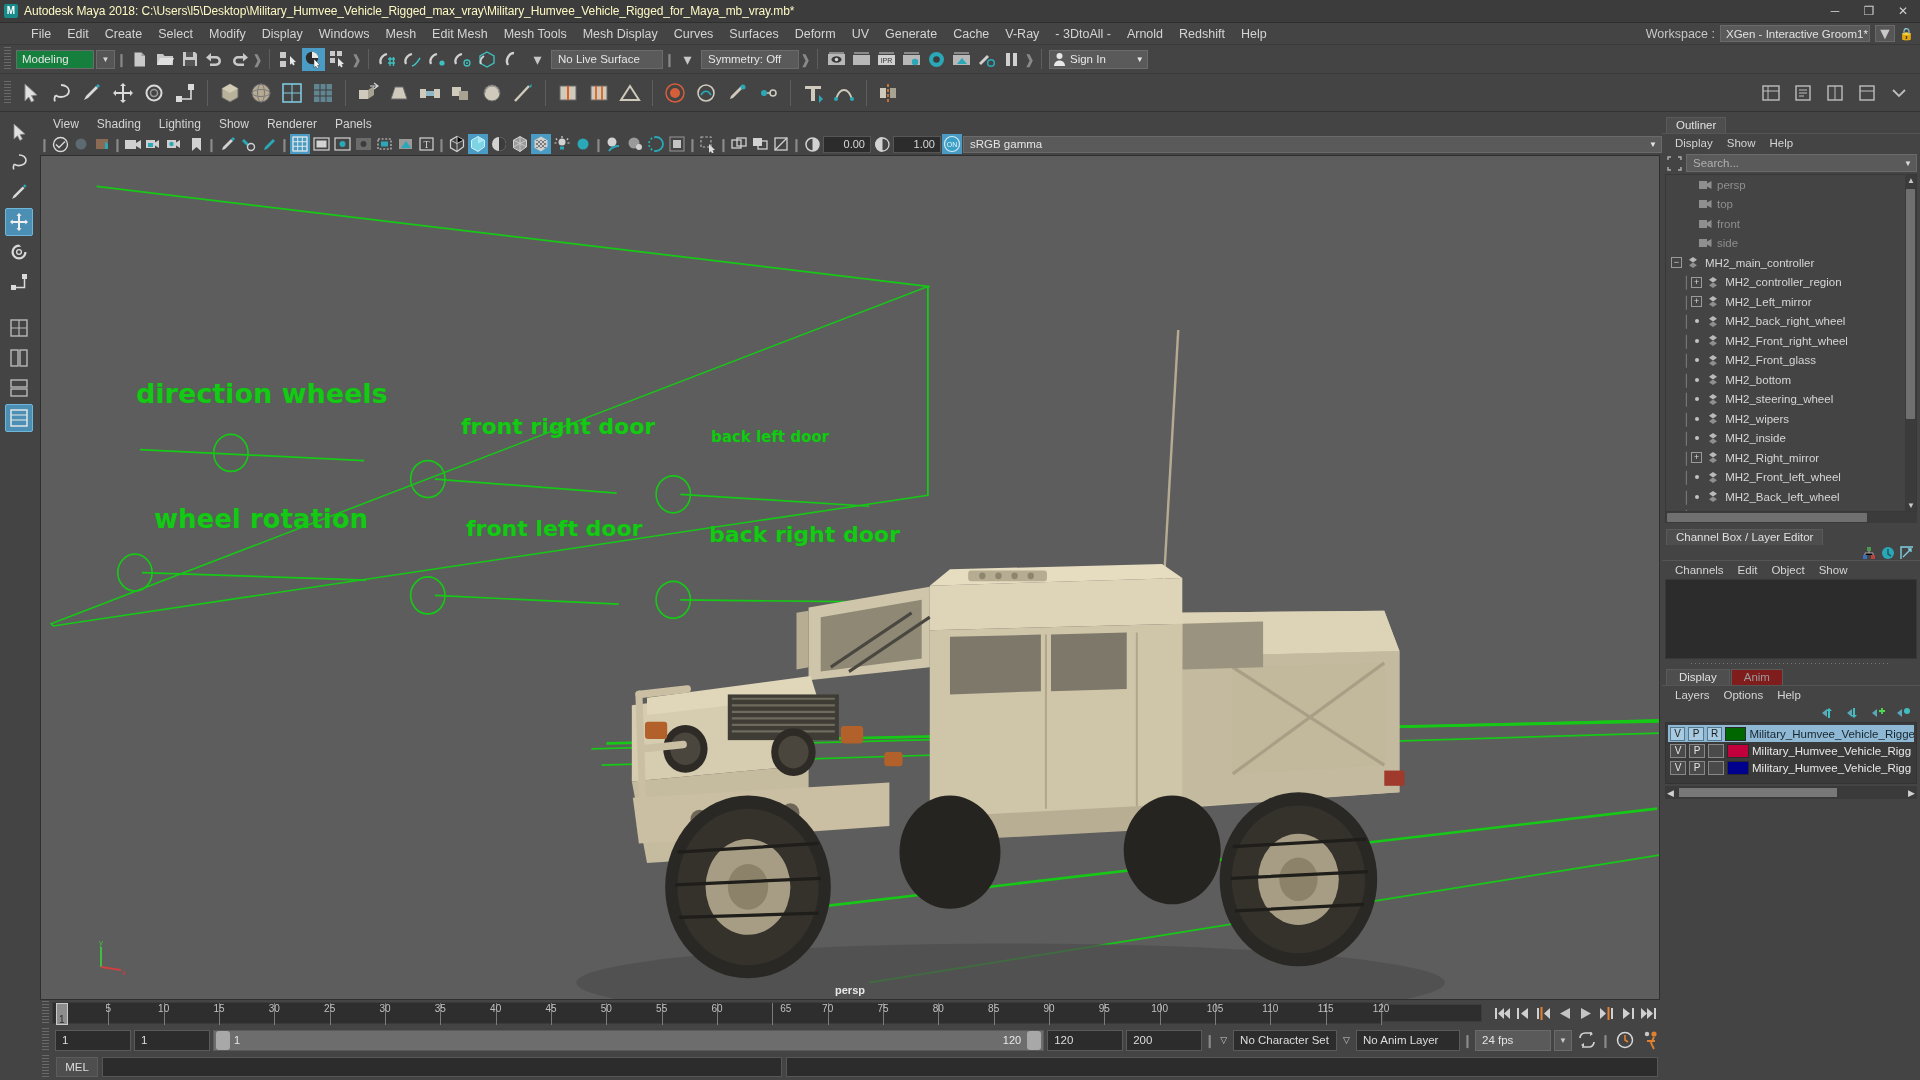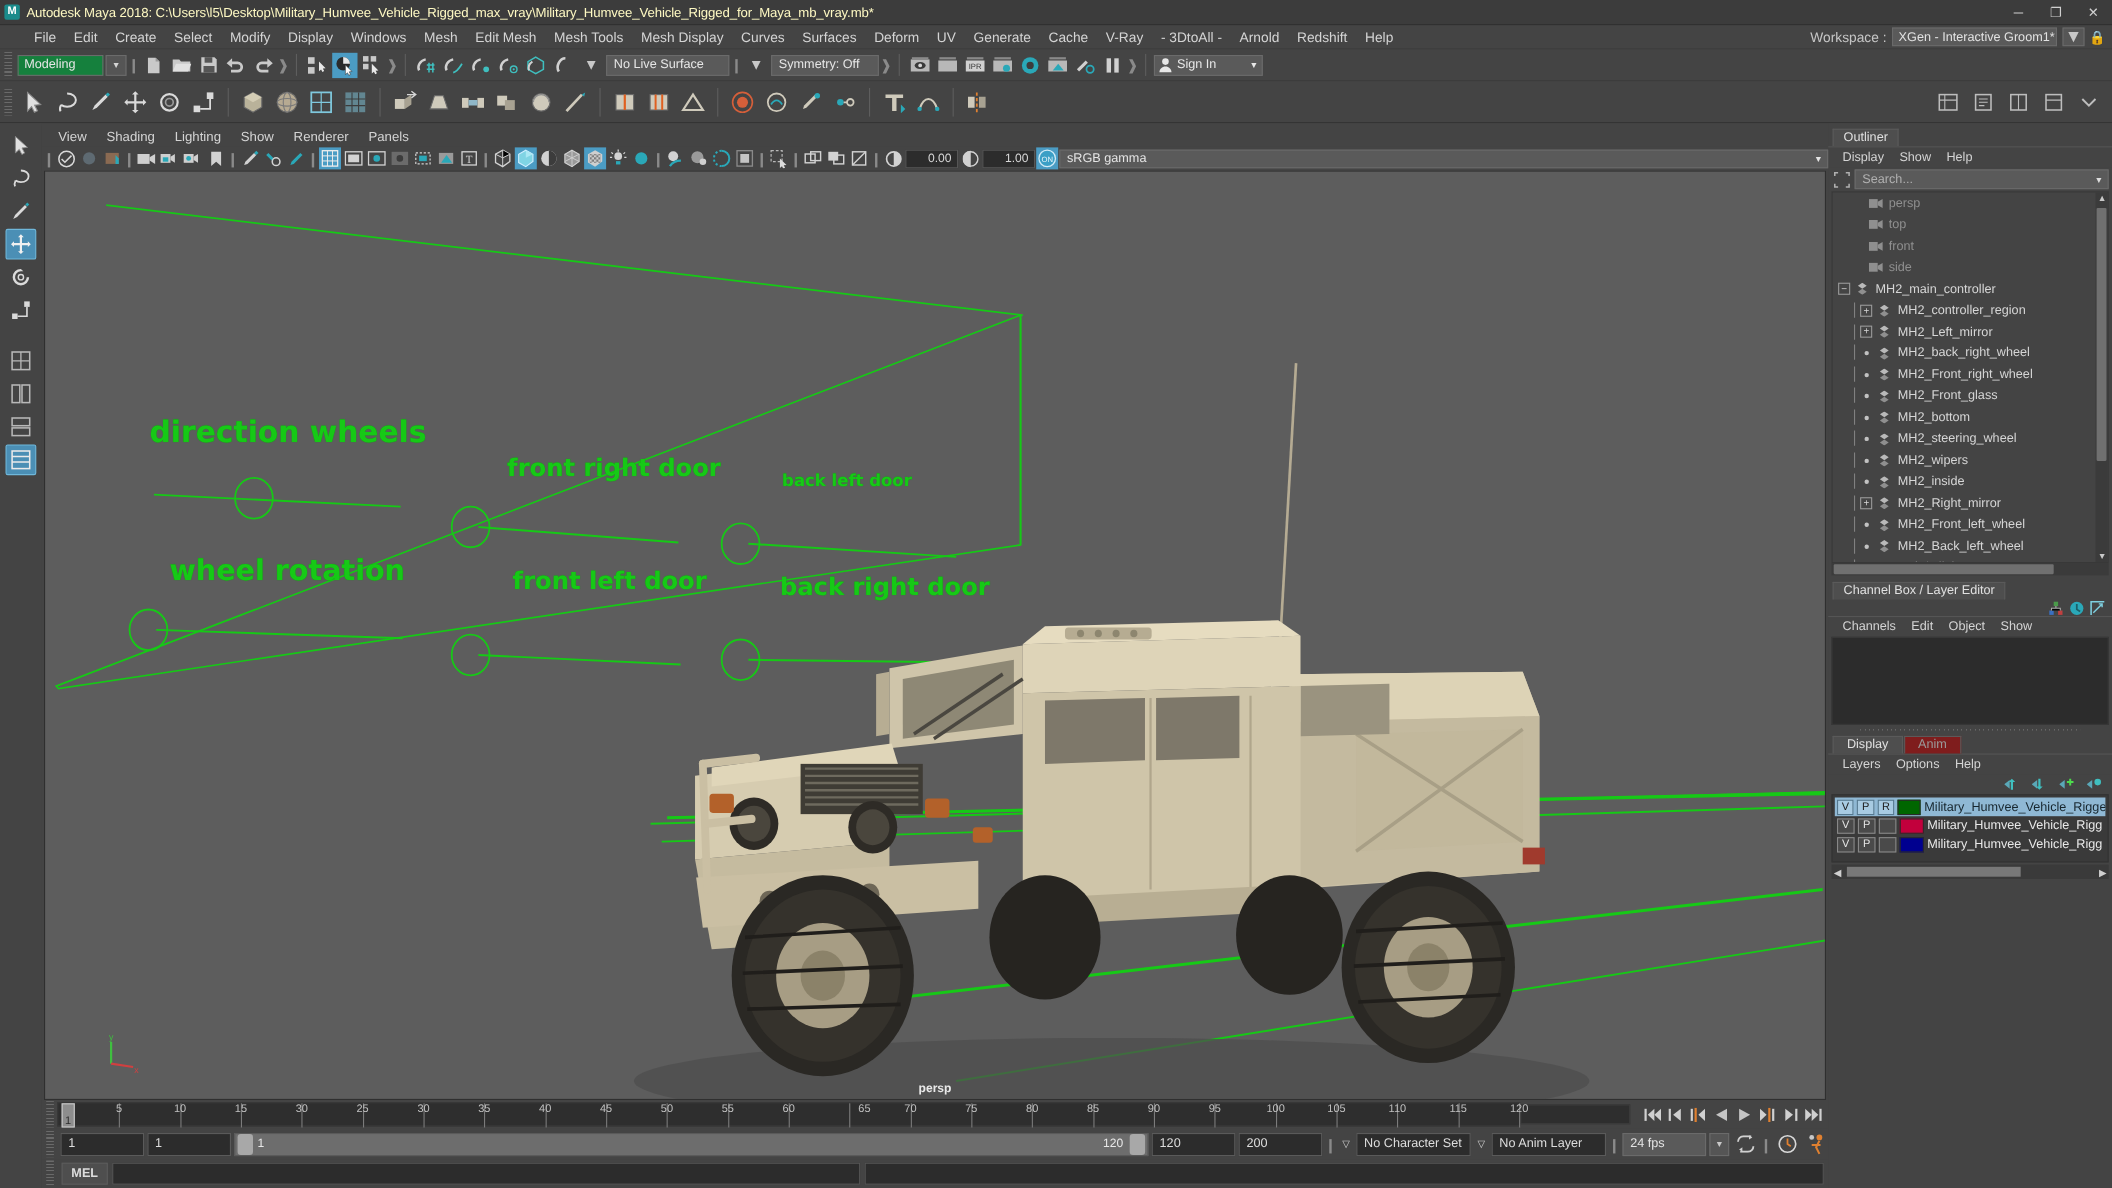--- a/index.html
+++ b/index.html
@@ -112,21 +112,21 @@
   .dd.wide{ width:104px;}
   .ddark{ width:76px; height:21px; background:#5a5a5a; border:1px solid #6a6a6a;
      display:flex; align-items:center; padding-left:6px; font-size:11.5px; color:#e4e4e4;}
   .ddarrow{ width:18px; height:21px; background:#555; border:1px solid #6a6a6a;
      display:flex; align-items:center; justify-content:center; font-size:8px;}
   .trid{ font-size:9px; color:#c9c9c9; padding:0 3px;}
 
   
   .cmdline{ height:26px; background:#444; display:flex; align-items:center; gap:4px; padding-left:4px; flex:none;}
   .mel-btn{ width:42px; height:20px; background:#4e4e4e; border:1px solid #5c5c5c;
-     display:flex; align-items:center; justify-content:center; font-size:11.5px; color:#dcdcdc;font-weight:bold;}
+     display:flex; align-items:center; justify-content:center; font-size:11.5px; color:#dcdcdc;}
   .cmd-input{ width:680px; height:20px; background:#2c2c2c; border:1px solid #565656;}
   .cmd-out{ flex:1; height:20px; background:#2c2c2c; border:1px solid #565656; margin-right:4px;}
 
   
   .helpline{ height:24px; background:#444; display:flex; align-items:center; padding-left:8px; flex:none;
      border-top:1px solid #3a3a3a;}
   .helpline span{ font-size:11.5px; color:#cfcfcf;}
 
   
   .right{ width:258px; background:#444; display:flex; flex-direction:column; flex:none; padding-top:2px;}

